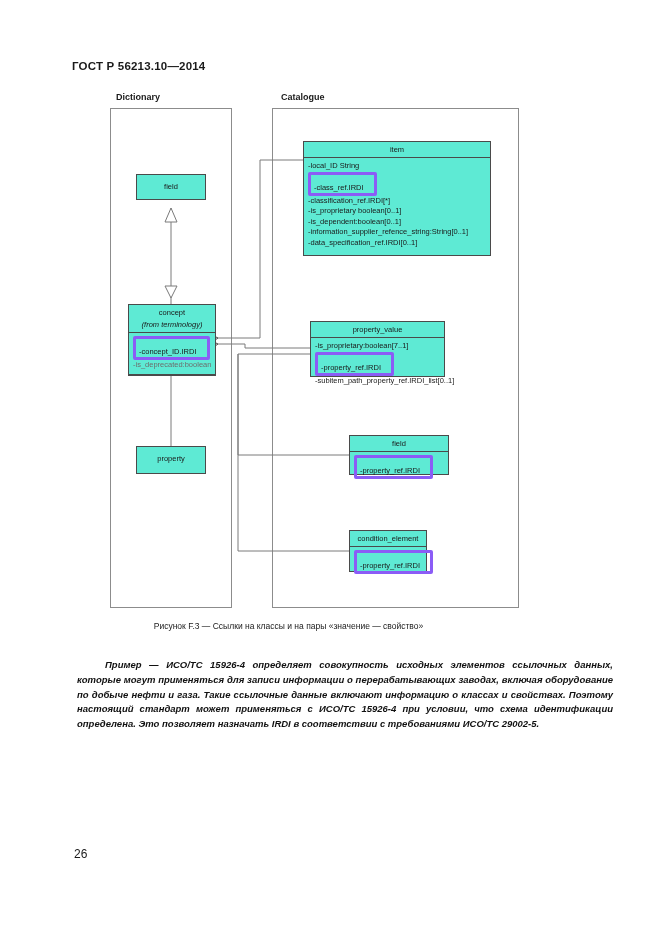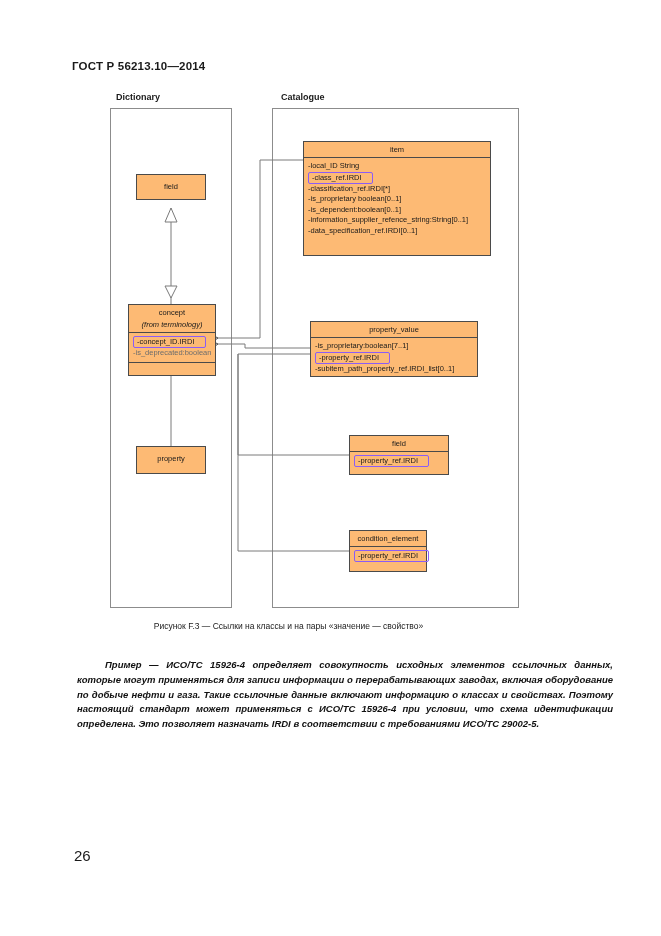--- a/index.html
+++ b/index.html
@@ -60,21 +60,21 @@
     background: transparent;
     box-sizing: border-box;
   }
   .frame.dictionary { left: 110px; top: 22px; width: 122px; height: 500px; }
   .frame.catalogue  { left: 272px; top: 22px; width: 247px; height: 500px; }
 
   
   .umlbox {
     position: absolute;
     border: 1px solid #4a4a4a;
-    background: #fdba74;
+    background: #5eead4;
     box-sizing: border-box;
     font-size: 7.5px;
   }
   .umlbox .title {
     text-align: center;
     padding: 3px 2px 3px 2px;
     font-size: 7.5px;
     color: #1a1a1a;
     white-space: nowrap;
     overflow: hidden;
@@ -98,34 +98,34 @@
   .umlbox .attr {
     font-size: 7.5px;
     line-height: 10.5px;
     padding: 0 3px 0 4px;
     white-space: nowrap;
     color: #1a1a1a;
   }
   .umlbox .attr.faint { color: #6d6d6d; }
   .umlbox .attr.boxed {
     display: inline-block;
-    border: 1px solid #8b5cf6;
+    border: 3px solid #8b5cf6;
     border-radius: 2px;
-    padding: 0 10px 0 3px;
+    padding: 8px 10px 0 3px;
     margin: 0 0 0 2px;
     line-height: 10px;
   }
   .attrline { padding: 0 2px; }
 
   
   .box-class        { left: 136px; top: 88px;  width: 70px;  height: 26px; }
   .box-concept      { left: 128px; top: 218px; width: 88px;  height: 72px; }
   .box-property     { left: 136px; top: 360px; width: 70px;  height: 28px; }
   .box-item         { left: 303px; top: 55px;  width: 188px; height: 115px; }
-  .box-propvalue    { left: 310px; top: 235px; width: 168px; height: 56px; }
+  .box-propvalue    { left: 310px; top: 235px; width: 135px; height: 56px; }
   .box-field        { left: 349px; top: 349px; width: 100px;  height: 40px; }
   .box-condition    { left: 349px; top: 444px; width: 78px;  height: 42px; }
 
   .box-class .title,
   .box-property .title { padding-top: 7px; }
 
   
   .connectors {
     position: absolute;
     left: 0; top: 0;
@@ -158,21 +158,21 @@
     text-align: justify;
     text-indent: 28px;
     color: #111111;
   }
 
   
   .page-number {
     position: absolute;
     left: 74px;
     top: 847px;
-    font-size: 15px;
+    font-size: 12px;
     color: #1a1a1a;
   }
 </style>
 </head>
 <body>
 
 <div class="page">
 
   <div class="doc-header">ГОСТ Р 56213.10—2014</div>
 

